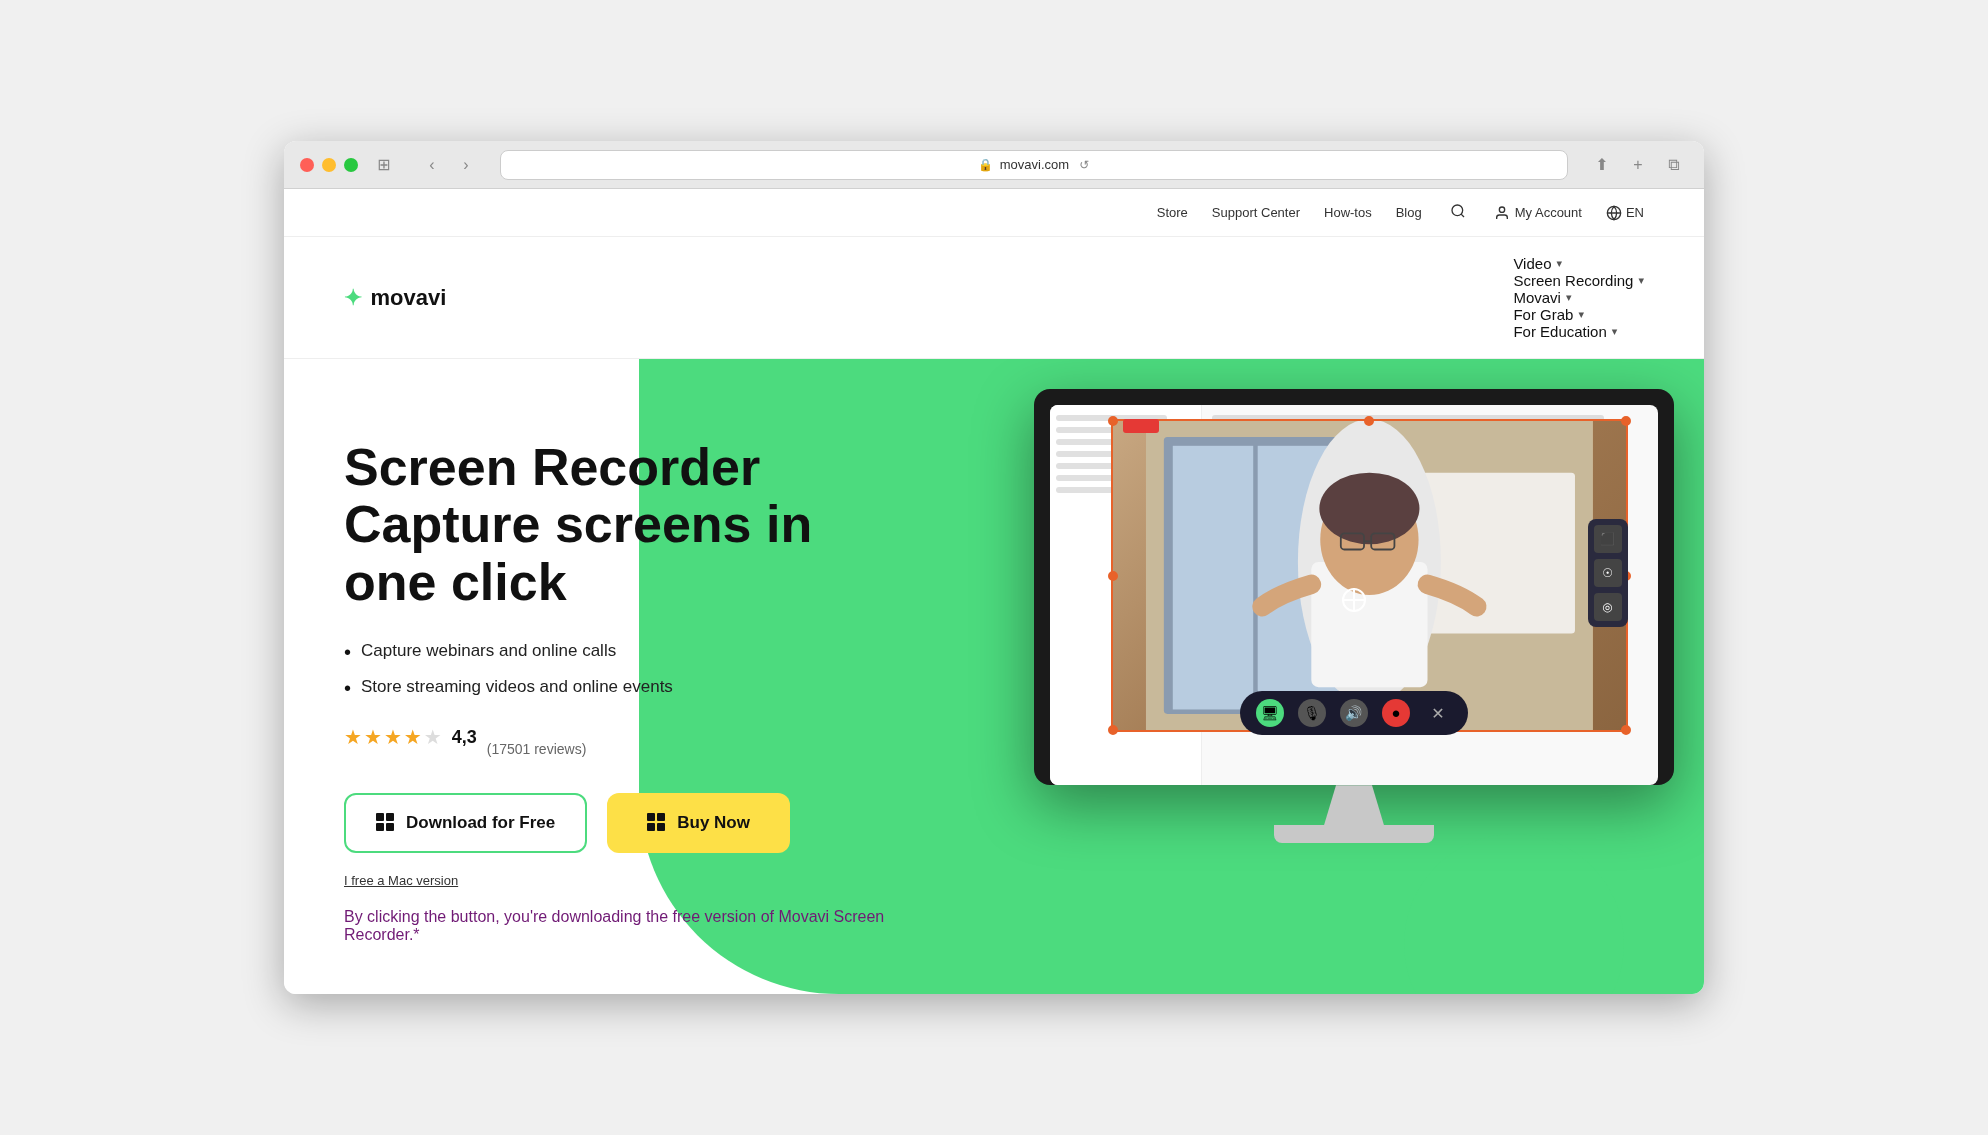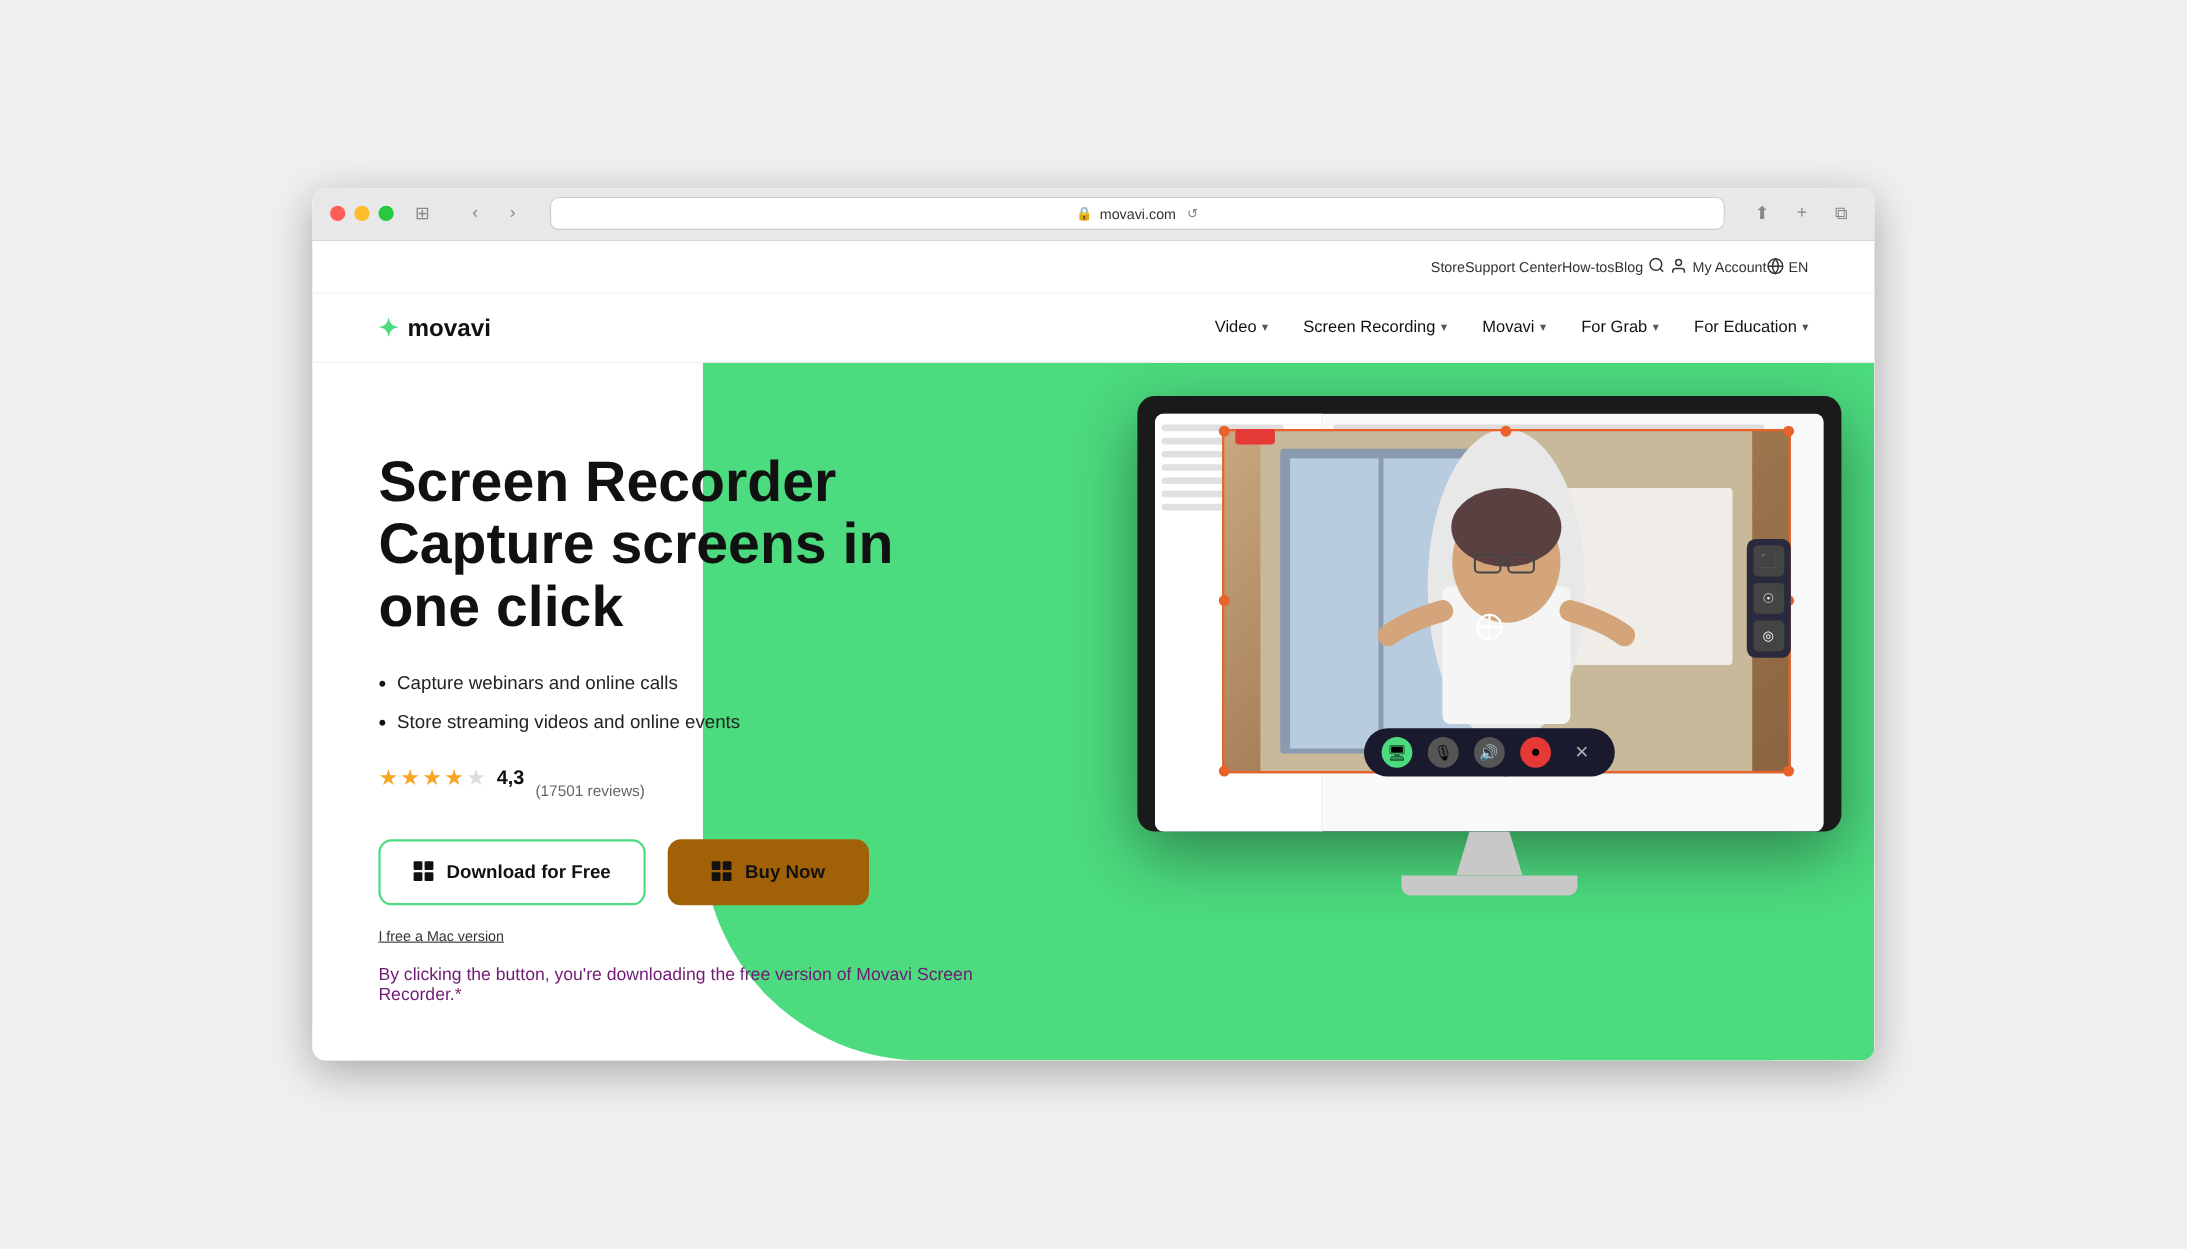--- a/index.html
+++ b/index.html
@@ -50,39 +50,40 @@
 
     
     .website { background: #fff; }
 
     
     .utility-bar {
       display: flex;
       justify-content: flex-end;
       align-items: center;
       padding: 10px 60px;
+      gap: 24px;
       border-bottom: 1px solid #eee;
       font-size: 13px;
     }
     .utility-bar a { text-decoration: none; color: #333; cursor: pointer; }
     .search-icon-btn { background: none; border: none; cursor: pointer; padding: 4px; }
     .my-account { display: flex; align-items: center; gap: 5px; color: #333; cursor: pointer; }
     .lang-btn { display: flex; align-items: center; gap: 4px; color: #333; cursor: pointer; }
 
     
     .main-nav {
       display: flex;
       align-items: center;
       padding: 18px 60px;
       border-bottom: 1px solid #eee;
       gap: 40px;
     }
     .logo { display: flex; align-items: center; gap: 8px; font-size: 22px; font-weight: 700; color: #111; text-decoration: none; margin-right: 40px; }
     .logo-icon { color: #4cdb7e; font-size: 22px; }
-    .nav-items { display: flex; gap: 32px; margin-left: auto; }
+    .nav-items { display: flex; margin-left: auto; flex-direction: column; }
     .nav-item { display: flex; align-items: center; gap: 5px; font-size: 15px; font-weight: 500; color: #111; cursor: pointer; text-decoration: none; }
     .nav-item .chevron { font-size: 11px; color: #555; }
 
     
     .hero {
       position: relative;
       padding: 60px 60px 50px;
       min-height: 620px;
       overflow: hidden;
       display: flex;
@@ -161,21 +162,21 @@
       font-weight: 600;
       color: #111;
       cursor: pointer;
       text-decoration: none;
     }
     .btn-buy {
       display: flex;
       align-items: center;
       gap: 10px;
       padding: 18px 40px;
-      background: #a16207;
+      background: #fde047;
       border: none;
       border-radius: 12px;
       font-size: 17px;
       font-weight: 600;
       color: #111;
       cursor: pointer;
     }
     .windows-icon {
       width: 20px;
       height: 20px;

